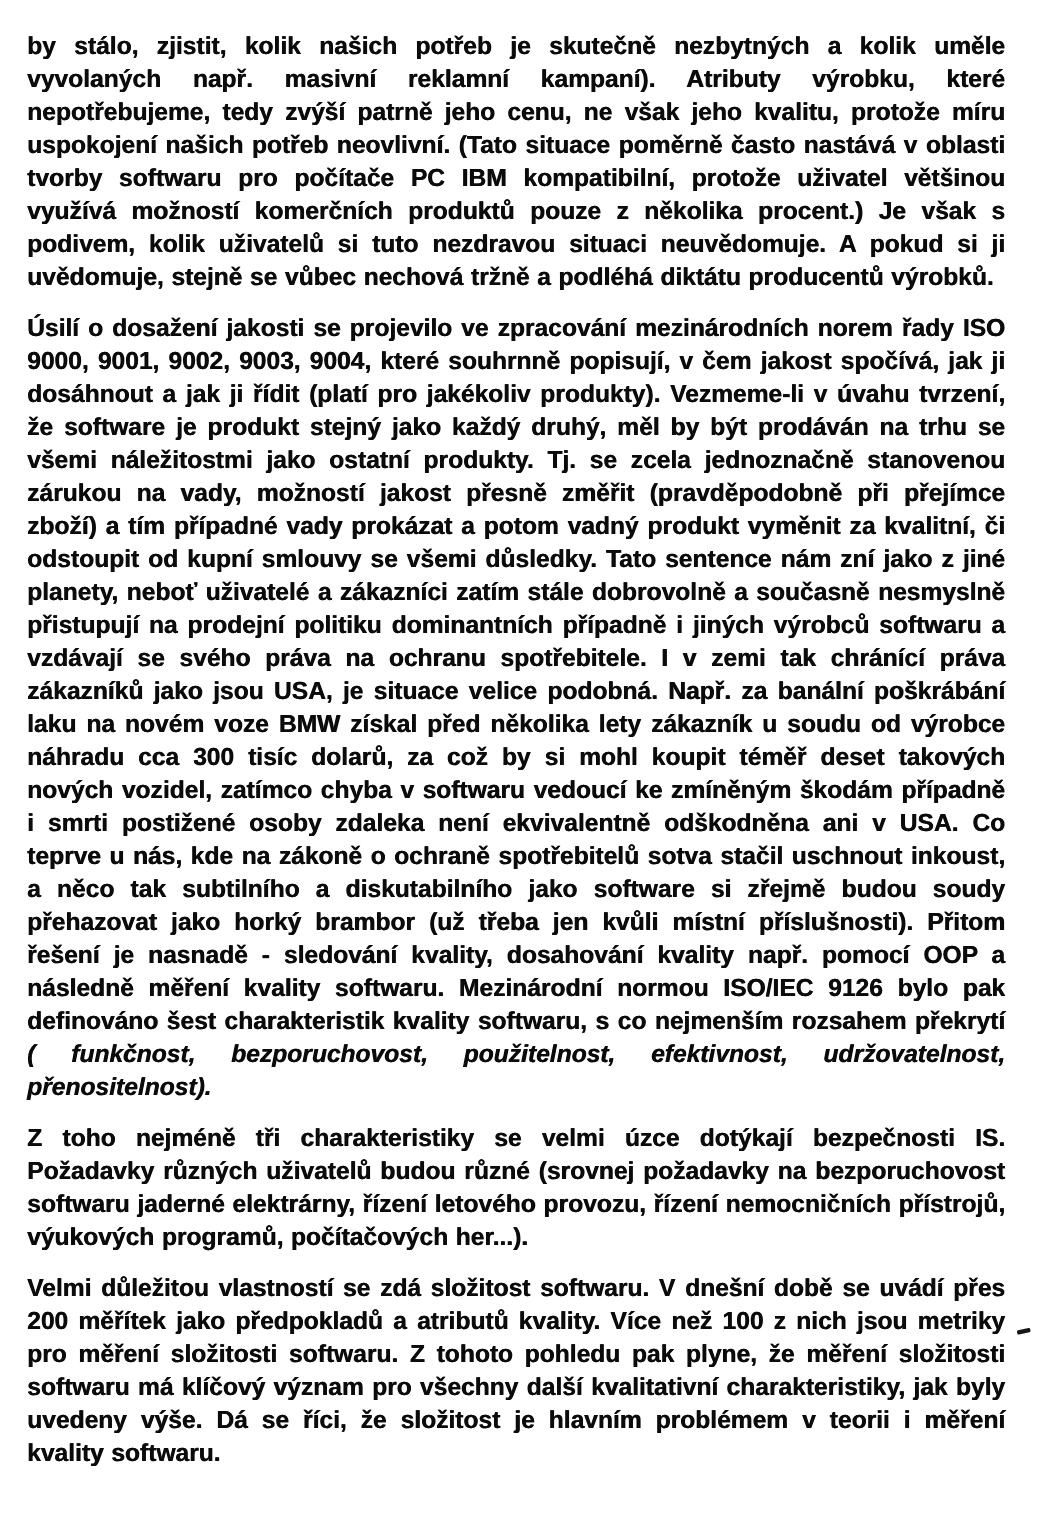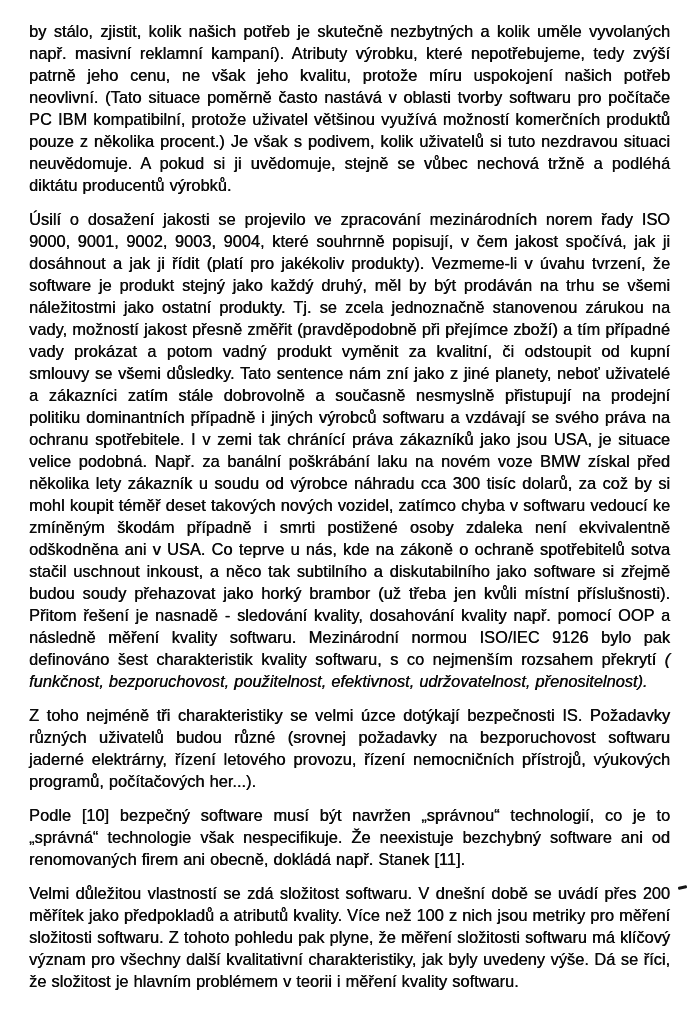--- a/index.html
+++ b/index.html
@@ -20,23 +20,24 @@
     position: absolute;
     left: 13px;
     top: 20px;
     width: 657px;
     text-align: justify;
     font-size: 16.4px;
     line-height: 22px;
     word-spacing: 0.5px;
   }
   .doc p {
-    margin: 0 0 12px 16px;
+    margin: 0 0 12px 5px;
     
     text-shadow: 0.35px 0 0 currentColor;
+    font-weight: bold;
   }
   .doc p:last-child { margin-bottom: 0; }
   .run-italic { font-style: italic; }
   .scan-artifact {
     position: absolute;
     left: 678px;
     top: 886px;
     width: 9px;
     height: 3px;
     background: #161616;
@@ -45,17 +46,16 @@
   }
 </style>
 </head>
 <body>
 
 <div class="page">
   <div class="doc">
       <p><span>by stálo, zjistit, kolik našich potřeb je skutečně nezbytných a kolik uměle vyvolaných např. masivní reklamní kampaní). Atributy výrobku, které nepotřebujeme, tedy zvýší patrně jeho cenu, ne však jeho kvalitu, protože míru uspokojení našich potřeb neovlivní. (Tato situace poměrně často nastává v oblasti tvorby softwaru pro počítače PC IBM kompatibilní, protože uživatel většinou využívá možností komerčních produktů pouze z několika procent.) Je však s podivem, kolik uživatelů si tuto nezdravou situaci neuvědomuje. A pokud si ji uvědomuje, stejně se vůbec nechová tržně a podléhá diktátu producentů výrobků.</span></p>
       <p><span>Úsilí o dosažení jakosti se projevilo ve zpracování mezinárodních norem řady ISO 9000, 9001, 9002, 9003, 9004, které souhrnně popisují, v čem jakost spočívá, jak ji dosáhnout a jak ji řídit (platí pro jakékoliv produkty). Vezmeme-li v úvahu tvrzení, že software je produkt stejný jako každý druhý, měl by být prodáván na trhu se všemi náležitostmi jako ostatní produkty. Tj. se zcela jednoznačně stanovenou zárukou na vady, možností jakost přesně změřit (pravděpodobně při přejímce zboží) a tím případné vady prokázat a potom vadný produkt vyměnit za kvalitní, či odstoupit od kupní smlouvy se všemi důsledky. Tato sentence nám zní jako z jiné planety, neboť uživatelé a zákazníci zatím stále dobrovolně a současně nesmyslně přistupují na prodejní politiku dominantních případně i jiných výrobců softwaru a vzdávají se svého práva na ochranu spotřebitele. I v zemi tak chránící práva zákazníků jako jsou USA, je situace velice podobná. Např. za banální poškrábání laku na novém voze BMW získal před několika lety zákazník u soudu od výrobce náhradu cca 300 tisíc dolarů, za což by si mohl koupit téměř deset takových nových vozidel, zatímco chyba v softwaru vedoucí ke zmíněným škodám případně i smrti postižené osoby zdaleka není ekvivalentně odškodněna ani v USA. Co teprve u nás, kde na zákoně o ochraně spotřebitelů sotva stačil uschnout inkoust, a něco tak subtilního a diskutabilního jako software si zřejmě budou soudy přehazovat jako horký brambor (už třeba jen kvůli místní příslušnosti). Přitom řešení je nasnadě - sledování kvality, dosahování kvality např. pomocí OOP a následně měření kvality softwaru. Mezinárodní normou ISO/IEC 9126 bylo pak definováno šest charakteristik kvality softwaru, s co nejmenším rozsahem překrytí </span><span class="run-italic">( funkčnost, bezporuchovost, použitelnost, efektivnost, udržovatelnost, přenositelnost).</span></p>
       <p><span>Z toho nejméně tři charakteristiky se velmi úzce dotýkají bezpečnosti IS. Požadavky různých uživatelů budou různé (srovnej požadavky na bezporuchovost softwaru jaderné elektrárny, řízení letového provozu, řízení nemocničních přístrojů, výukových programů, počítačových her...).</span></p>
-      <p><span>Podle [10] bezpečný software musí být navržen „správnou“ technologií, co je to „správná“ technologie však nespecifikuje. Že neexistuje bezchybný software ani od renomovaných firem ani obecně, dokládá např. Stanek [11].</span></p>
       <p><span>Velmi důležitou vlastností se zdá složitost softwaru. V dnešní době se uvádí přes 200 měřítek jako předpokladů a atributů kvality. Více než 100 z nich jsou metriky pro měření složitosti softwaru. Z tohoto pohledu pak plyne, že měření složitosti softwaru má klíčový význam pro všechny další kvalitativní charakteristiky, jak byly uvedeny výše. Dá se říci, že složitost je hlavním problémem v teorii i měření kvality softwaru.</span></p>
     </div>
   <div class="scan-artifact"></div>
 </div>
 
 </body></html>

